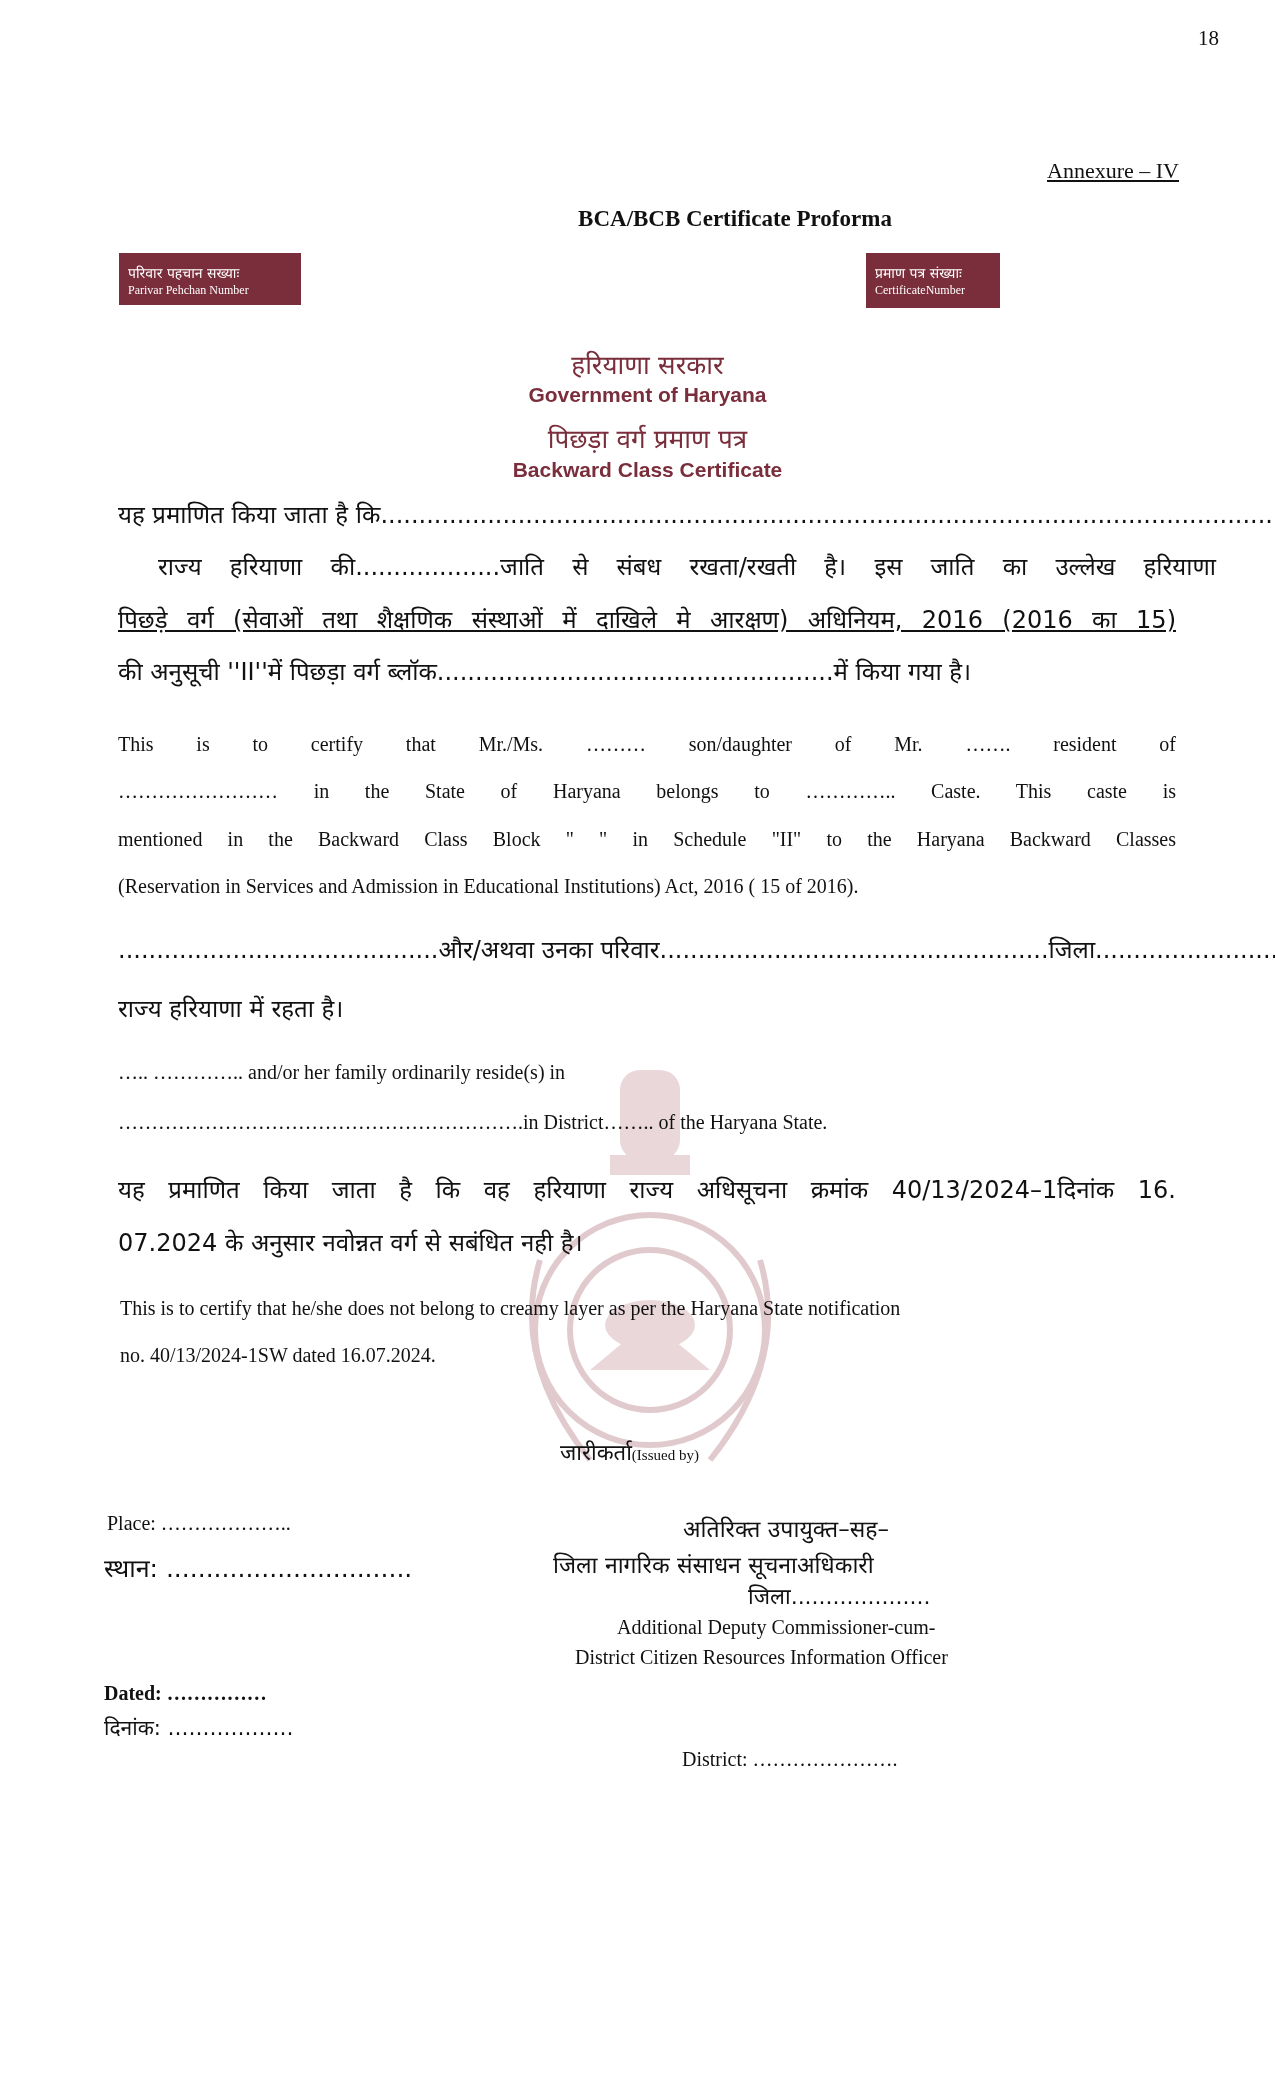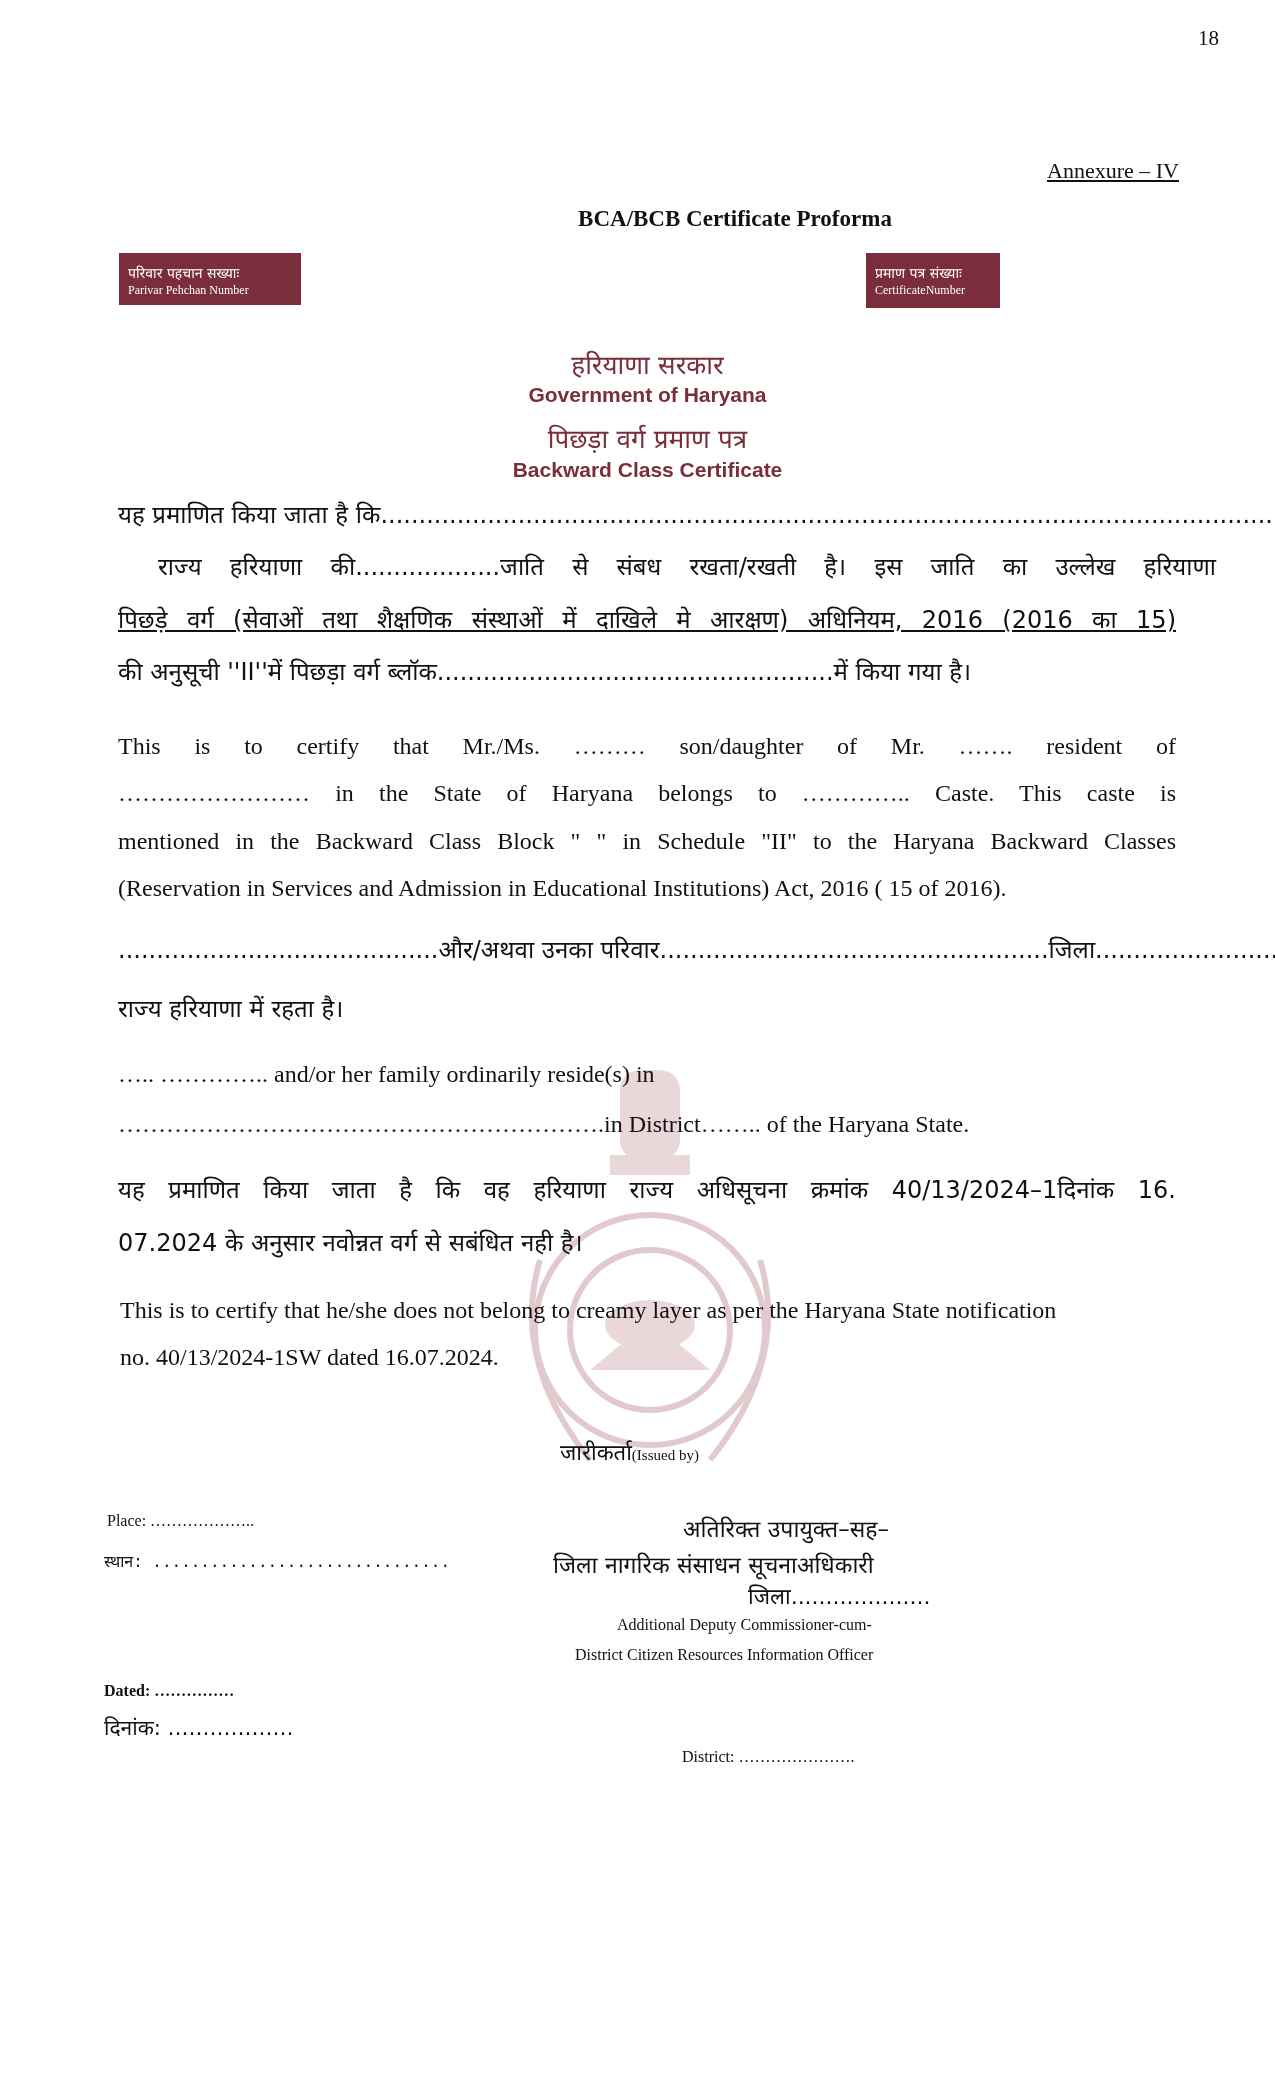--- a/index.html
+++ b/index.html
@@ -15,25 +15,25 @@
   .mbox .l2 { font-size: 12px; font-family: "Liberation Serif", serif; }
   .box-ppn { top: 253px; left: 119px; width: 164px; height: 34px; }
   .box-cert { top: 253px; left: 866px; width: 116px; height: 37px; }
   .head-block { left: 0; width: 1295px; text-align: center; color: #7a2e3b; }
   .h-hi1 { top: 346px; font-size: 26px; }
   .h-en1 { top: 383px; font-size: 21px; font-weight: bold; font-family: "Liberation Sans", sans-serif; }
   .h-hi2 { top: 420px; font-size: 26px; }
   .h-en2 { top: 458px; font-size: 21px; font-weight: bold; font-family: "Liberation Sans", sans-serif; }
   .body-line { left: 118px; width: 1058px; font-size: 24px; line-height: 1; white-space: nowrap; }
   .just { text-align: justify; text-align-last: justify; }
-  .en-line { font-size: 24px; }
+  .en-line { font-size: 20px; }
   .emblem { left: 470px; top: 1060px; width: 360px; height: 420px; opacity: 0.55; }
   .issued { top: 1436px; left: 560px; font-size: 22px; }
   .issued small { font-size: 15px; font-family: "Liberation Serif", serif; }
-  .sig { font-size: 16px; }
+  .sig { font-size: 20px; }
 </style>
 </head>
 <body>
 
 <div class="abs page-num">18</div>
 <div class="abs annex">Annexure – IV</div>
 <div class="abs proforma">BCA/BCB Certificate Proforma</div>
 
 <div class="abs mbox box-ppn">
   <div class="l1 hi">परिवार पहचान सख्याः</div>
@@ -86,21 +86,21 @@
 <div class="abs body-line hi" style="top:1231px;">07.2024 के अनुसार नवोन्नत वर्ग से सबंधित नही है।</div>
 
 <div class="abs body-line en-line" style="top:1298px; left:120px; width:1080px;">This is to certify that he/she does not belong to creamy layer as per the Haryana State notification</div>
 <div class="abs body-line en-line" style="top:1345px; left:120px;">no. 40/13/2024-1SW dated 16.07.2024.</div>
 
 <div class="abs issued">
   <span class="hi">जारीकर्ता</span><small>(Issued by)</small>
 </div>
 
 <div class="abs sig" style="top:1512px; left:107px;">Place: ………………..</div>
-<div class="abs sig hi" style="top:1550px; left:104px; font-size:16px;font-family:Liberation Mono, monospace;">स्थान: ...............................</div>
+<div class="abs sig hi" style="top:1550px; left:104px; font-size:25px;">स्थान: ...............................</div>
 <div class="abs sig" style="top:1682px; left:104px;font-weight:bold;">Dated: ……………</div>
 <div class="abs sig hi" style="top:1713px; left:104px; font-size:21px;">दिनांक: ………………</div>
 
 <div class="abs sig hi" style="top:1512px; left:683px; font-size:23px;">अतिरिक्त उपायुक्त–सह–</div>
 <div class="abs sig hi" style="top:1548px; left:553px; font-size:23px;">जिला नागरिक संसाधन सूचनाअधिकारी</div>
 <div class="abs sig hi" style="top:1580px; left:748px; font-size:22px;">जिला....................</div>
 <div class="abs sig" style="top:1616px; left:617px;">Additional Deputy Commissioner-cum-</div>
 <div class="abs sig" style="top:1646px; left:575px;">District Citizen Resources Information Officer</div>
 <div class="abs sig" style="top:1748px; left:682px;">District: ………………….</div>
 

